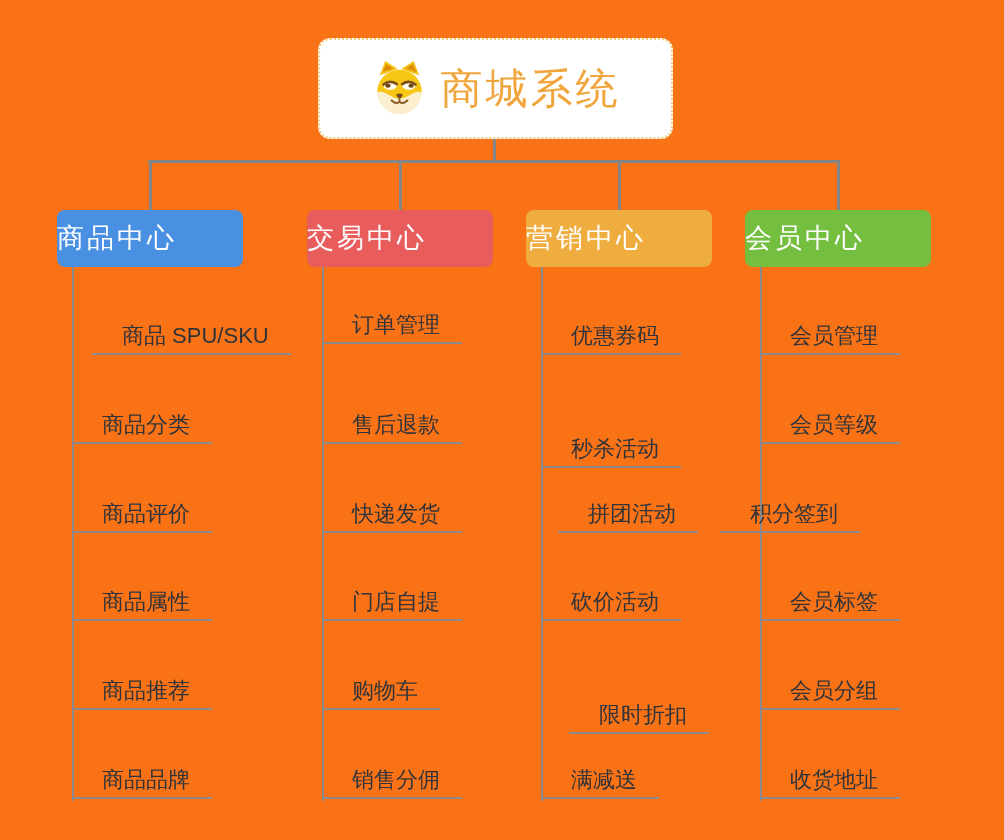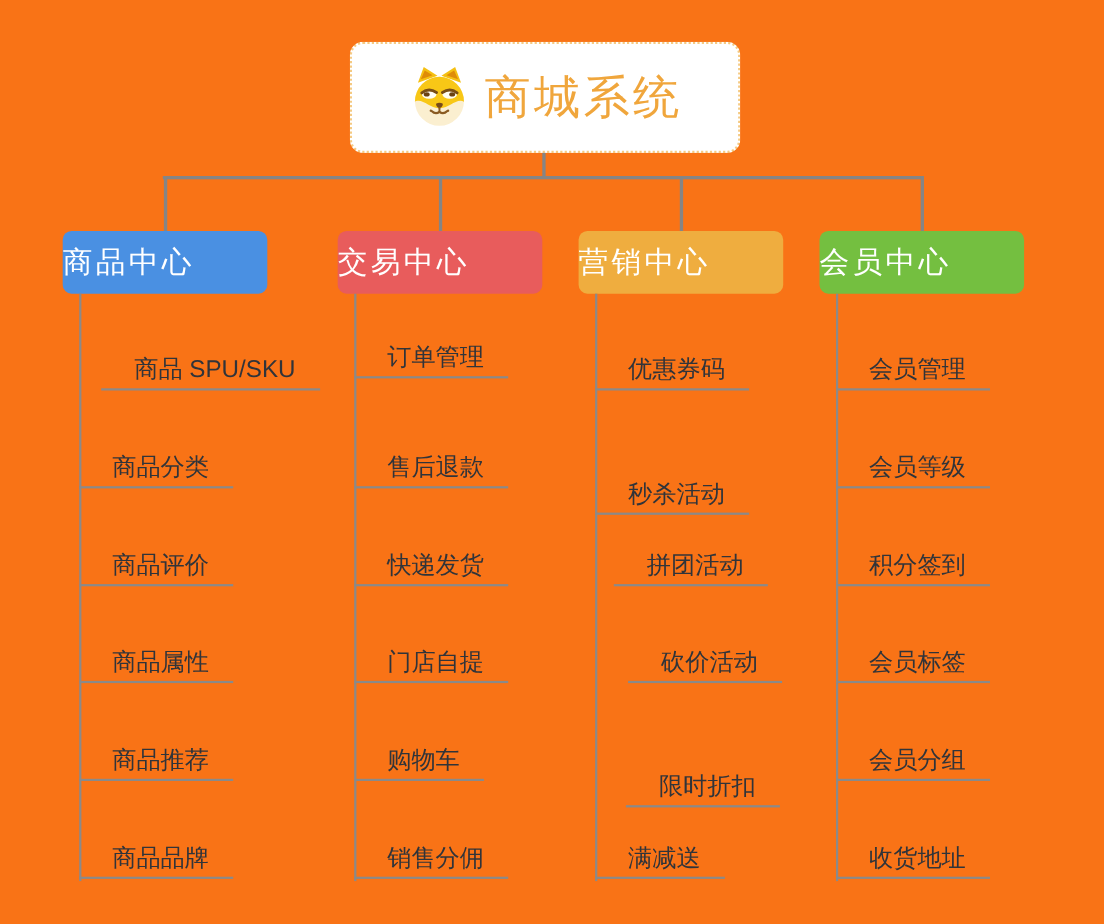--- a/index.html
+++ b/index.html
@@ -156,32 +156,32 @@
 
   <div class="branch">
     <div class="connector drop" style="left: 617.5px; top: 160px; width: 3px; height: 50px;"></div>
     <div class="branch-box" style="left: 526px; background: rgb(239, 173, 63);">
       <span class="branch-label">营销中心</span>
     </div>
     <div class="spine" style="left: 541px; top: 267px; height: 534px;"></div>
   <div class="item" style="left: 541px; top: 325px;">优惠券码</div>
         <div class="item" style="left: 541px; top: 413.8px; margin-top: 24px;">秒杀活动</div>
         <div class="item" style="left: 558px; top: 502.6px;">拼团活动</div>
-        <div class="item" style="left: 541px; top: 591.4px; margin-left: 30px;">砍价活动</div>
+        <div class="item" style="left: 541px; top: 591.4px;">砍价活动</div>
         <div class="item" style="left: 569px; top: 680.2px; margin-top: 24px;">限时折扣</div>
         <div class="item" style="left: 541px; top: 769px;">满减送</div>
       </div>
 
   <div class="branch">
     <div class="connector drop" style="left: 836.5px; top: 160px; width: 3px; height: 50px;"></div>
     <div class="branch-box" style="left: 745px; background: rgb(116, 191, 64);">
       <span class="branch-label">会员中心</span>
     </div>
     <div class="spine" style="left: 760px; top: 267px; height: 534px;"></div>
   <div class="item" style="left: 760px; top: 325px;">会员管理</div>
         <div class="item" style="left: 760px; top: 413.8px;">会员等级</div>
-        <div class="item" style="left: 760px; top: 502.6px;">积分签到</div>
+        <div class="item" style="left: 720px; top: 502.6px;">积分签到</div>
         <div class="item" style="left: 760px; top: 591.4px;">会员标签</div>
         <div class="item" style="left: 760px; top: 680.2px;">会员分组</div>
         <div class="item" style="left: 760px; top: 769px;">收货地址</div>
       </div>
 </div>
 </div>
 
 </body></html>

